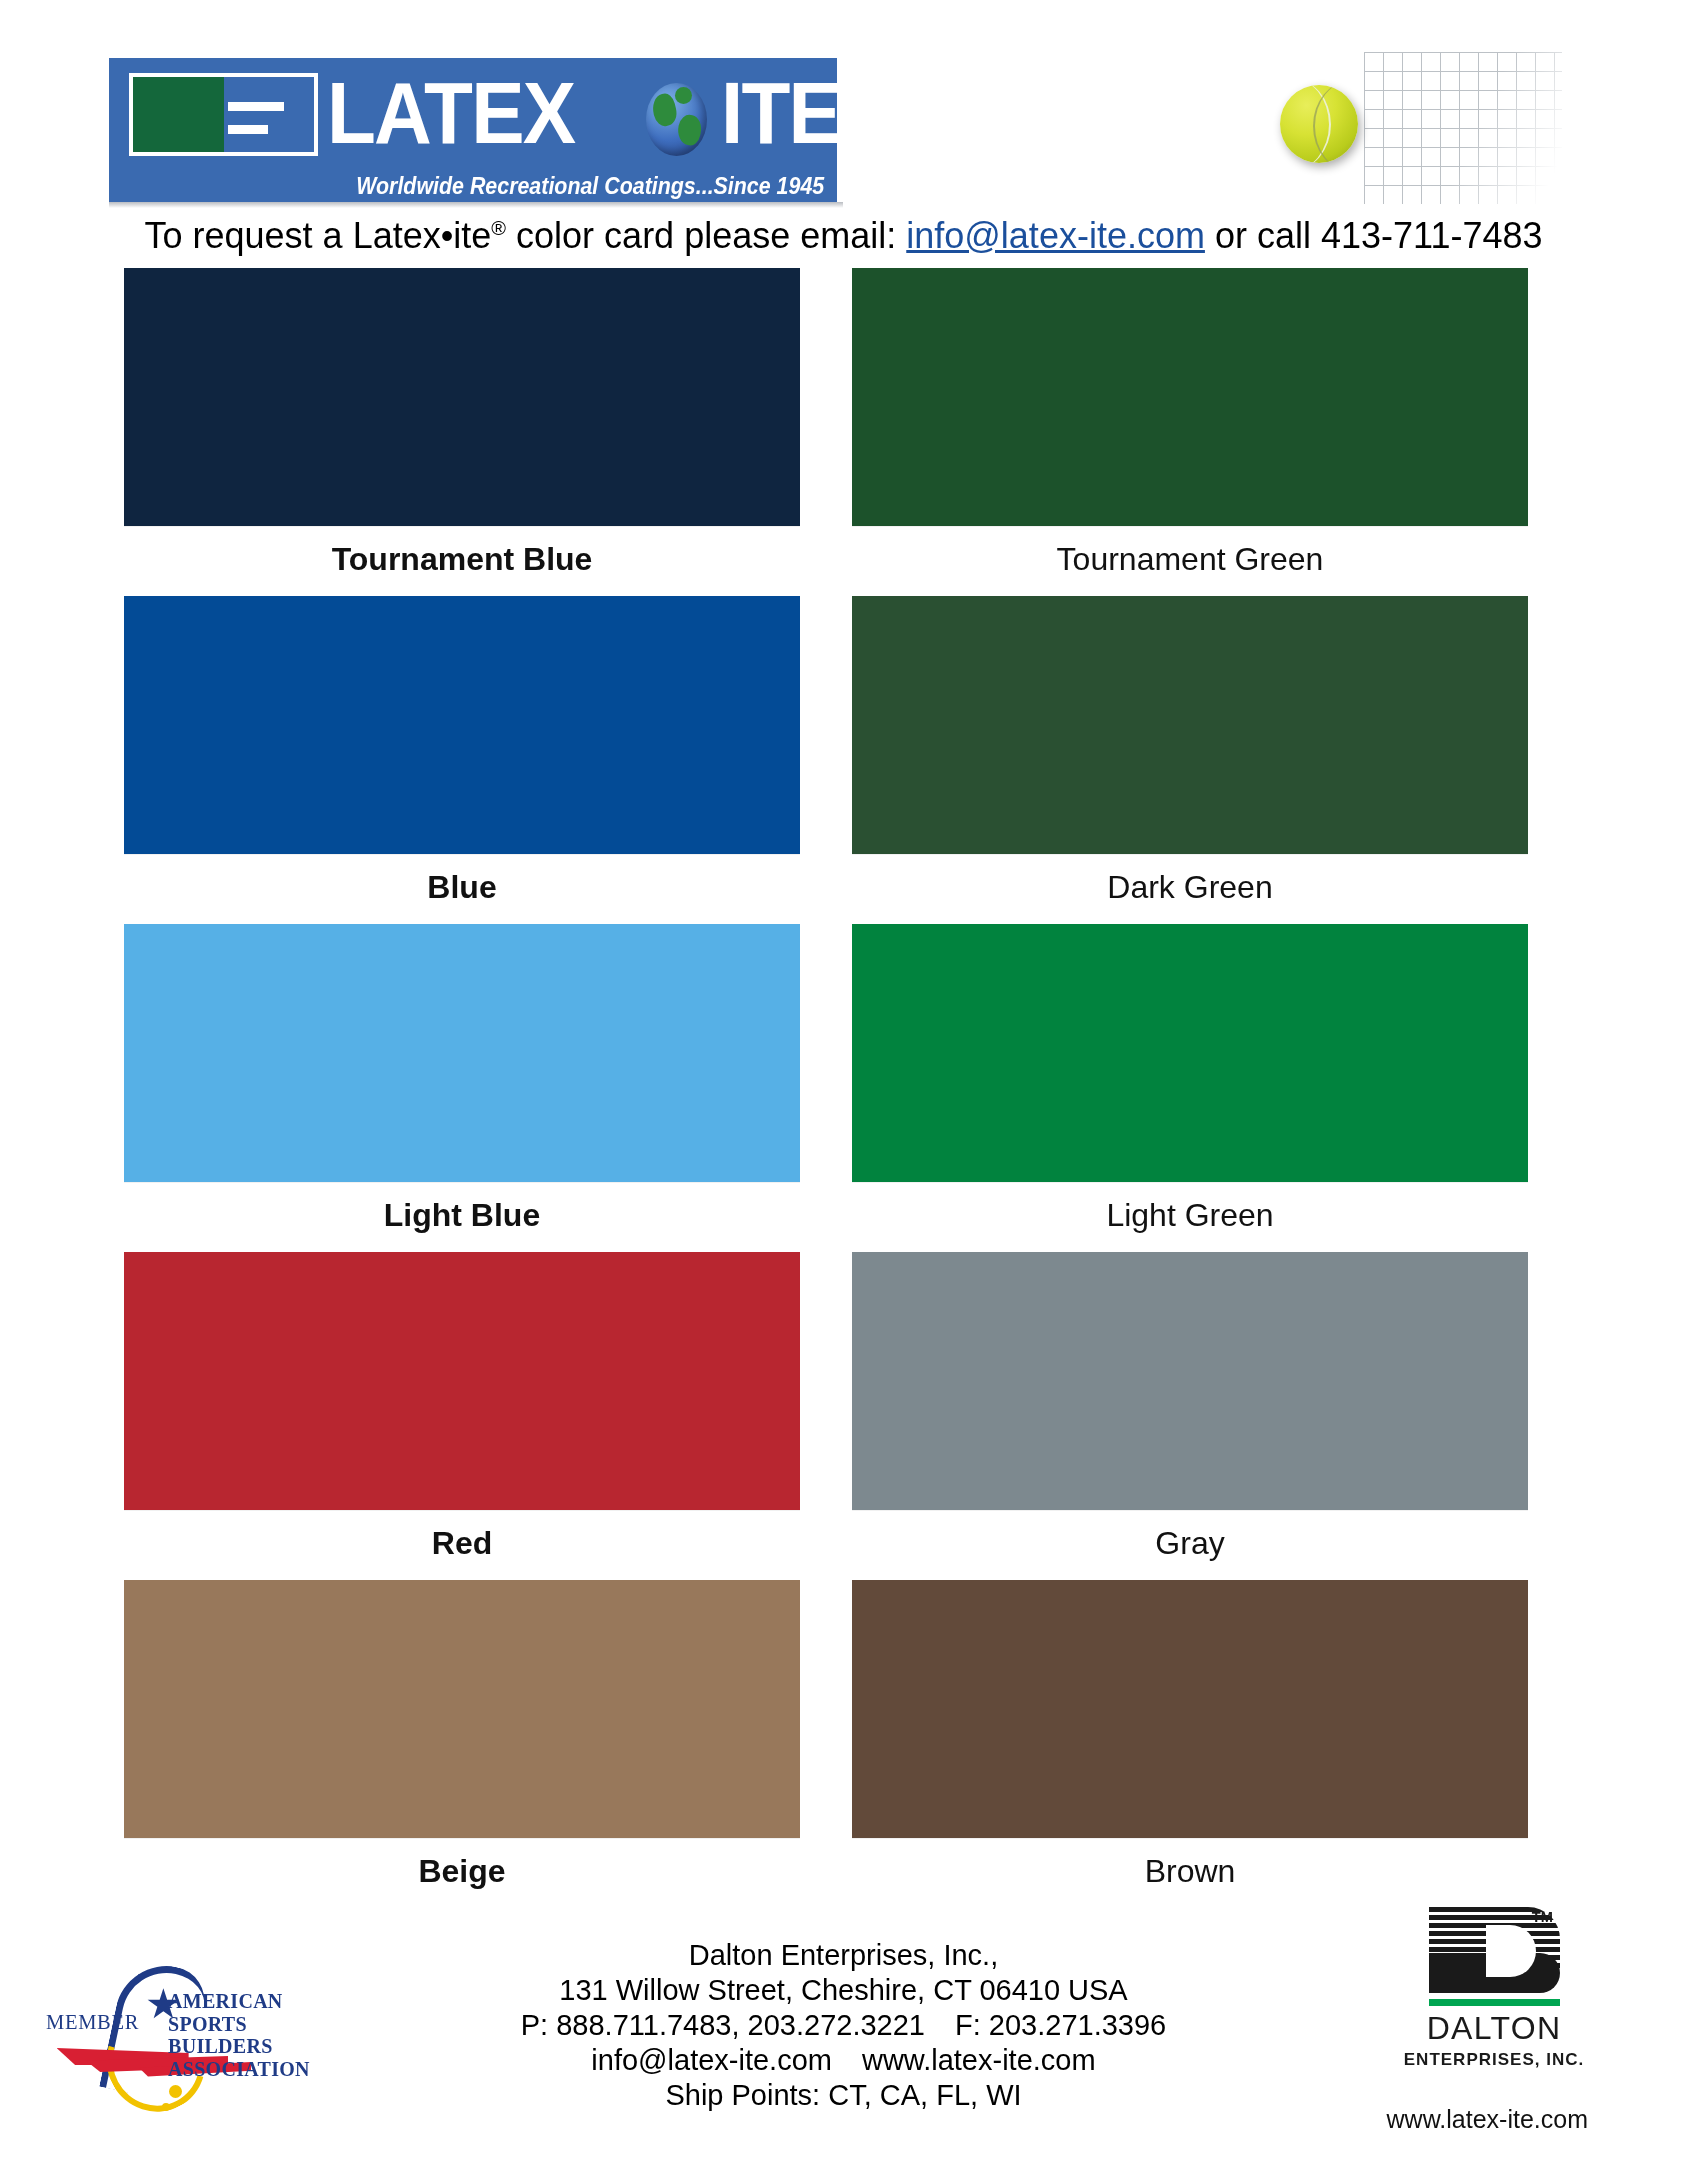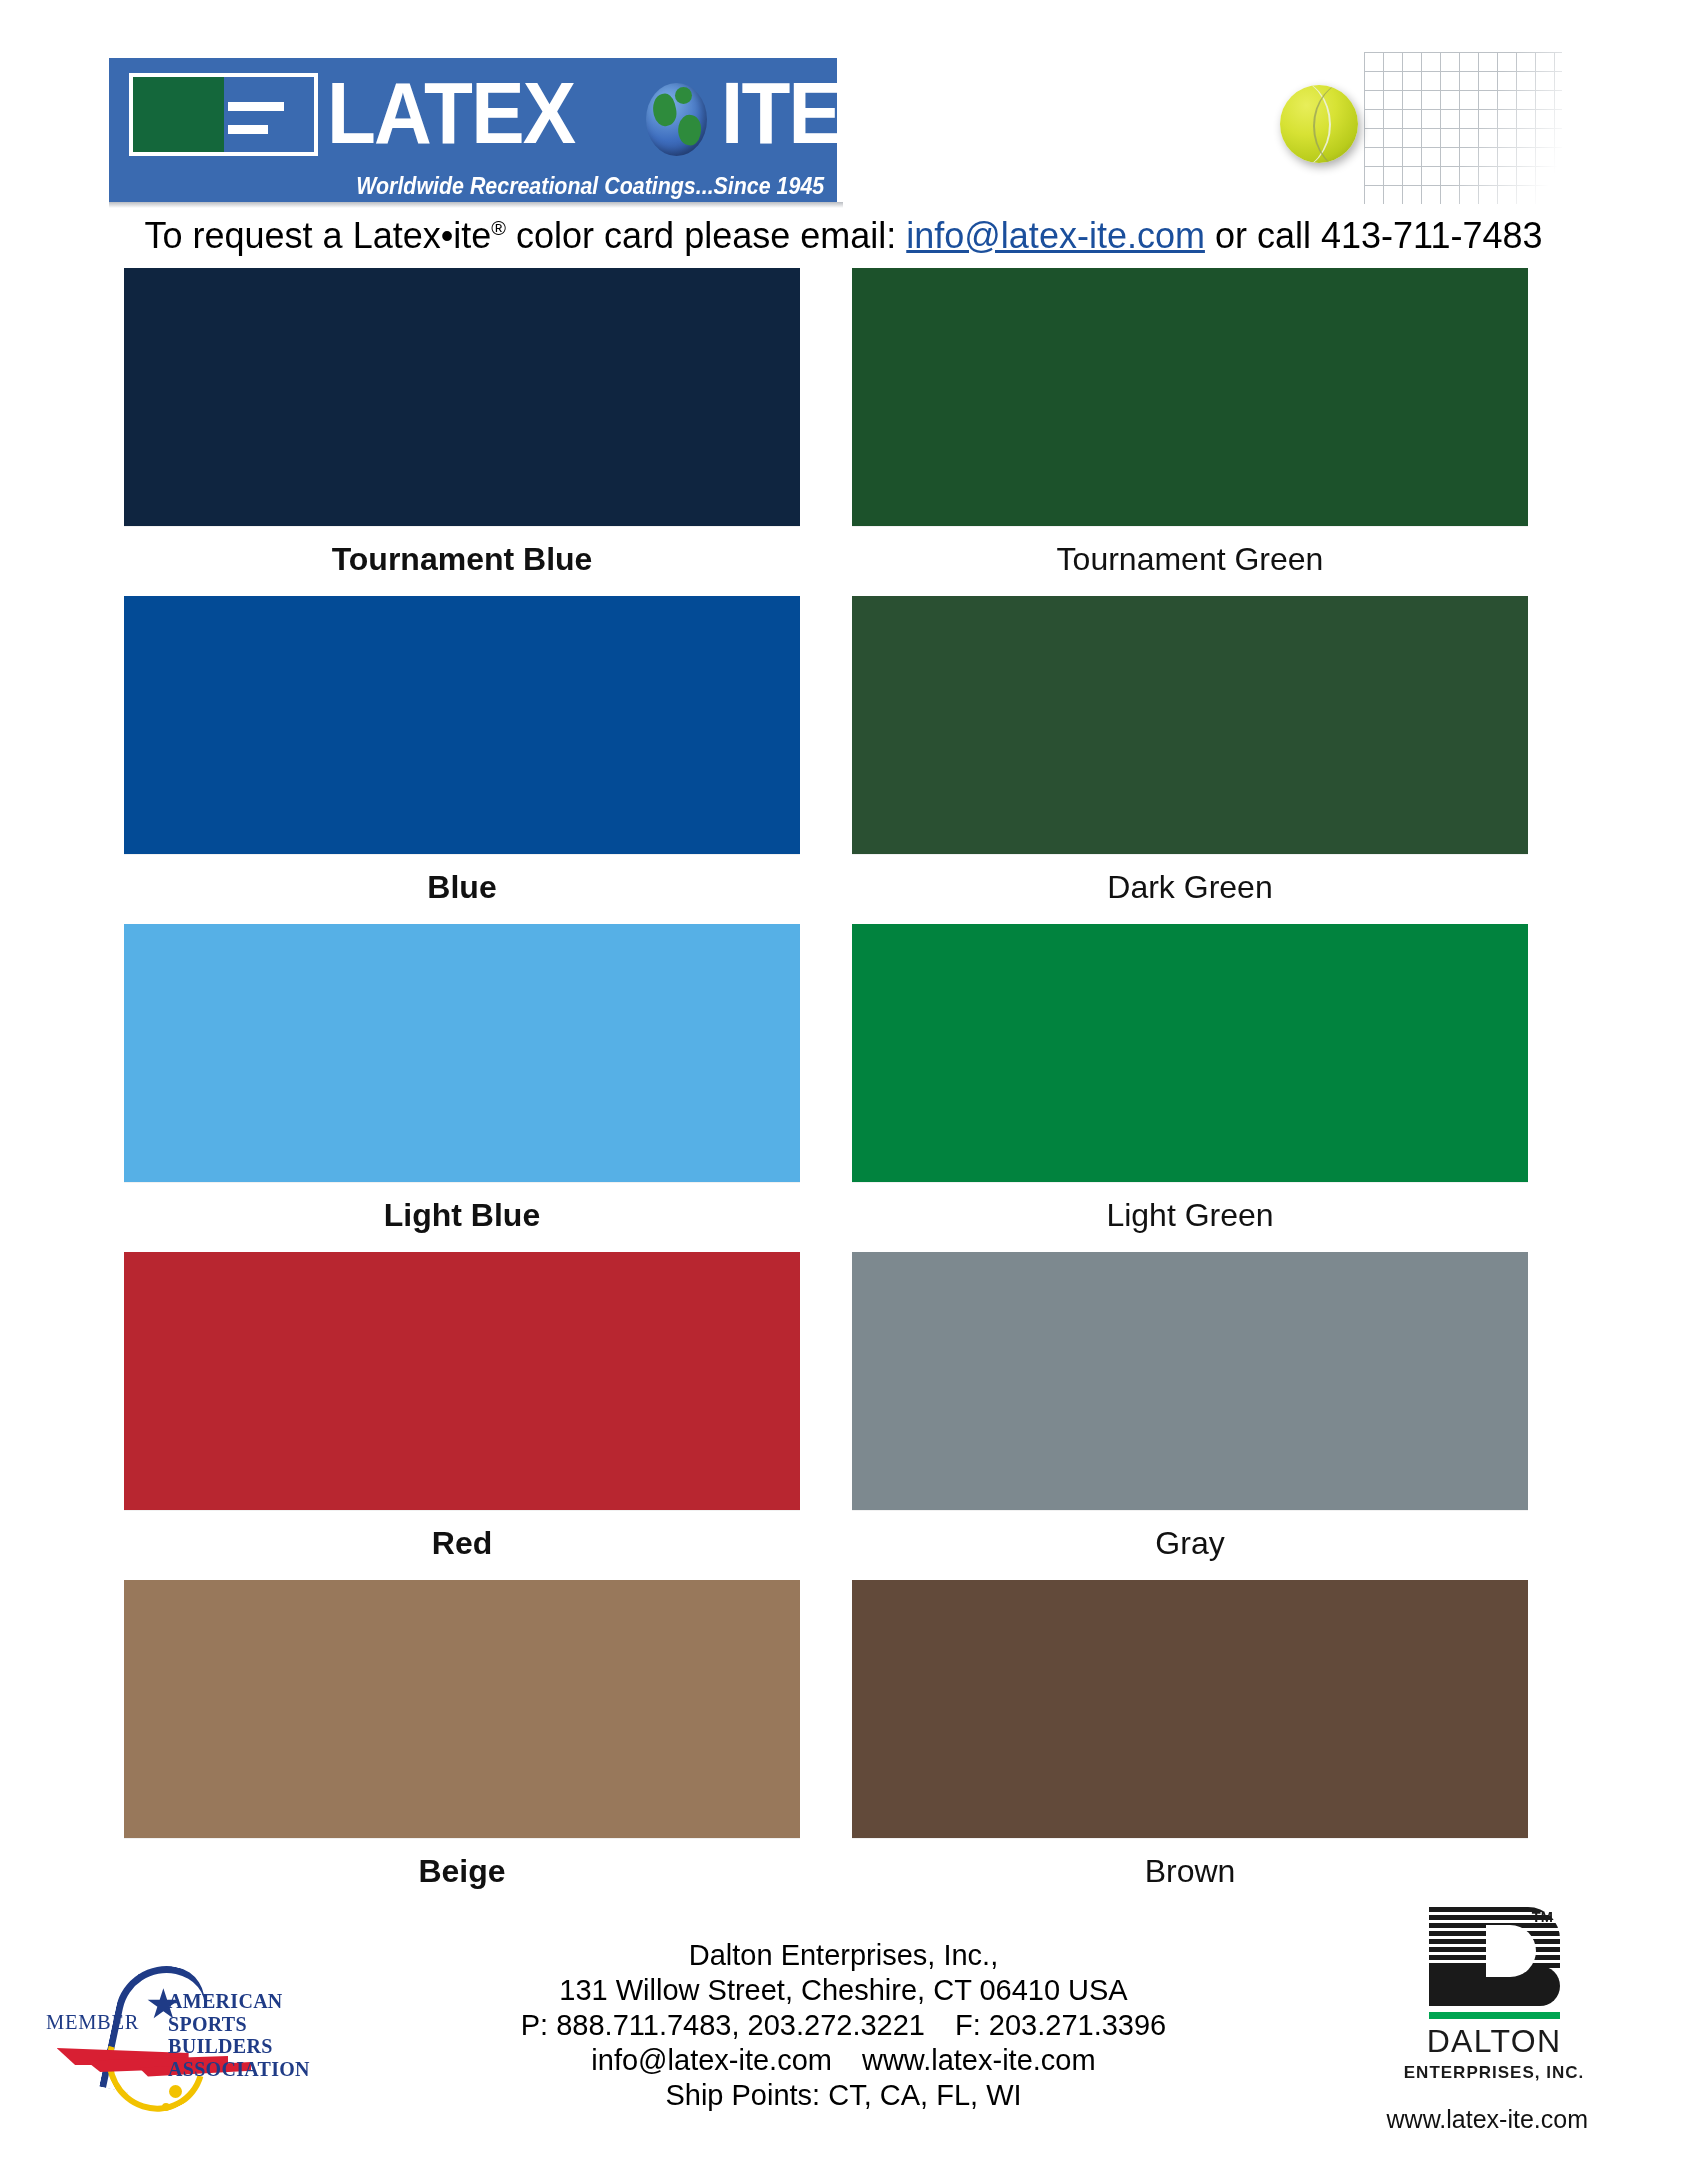--- a/index.html
+++ b/index.html
@@ -325,21 +325,21 @@
   #footer-address .gap { display: inline-block; width: 30px; }
 
   #dalton-logo {
     position: absolute;
     right: 97px; top: 14.6px;
     width: 192px; height: 198px;
   }
   #dalton-d {
     position: relative;
     left: 0; top: 0;
-    width: 131px; height: 99px;
+    width: 131px; height: 86px;
     margin: 0 auto;
   }
   #dalton-d .solid {
     position: absolute;
     left: 0; bottom: 0;
     width: 131px; height: 40px;
     background: #1A1A1A;
     border-radius: 0 32px 32px 0;
   }
   #dalton-d .stripes {

